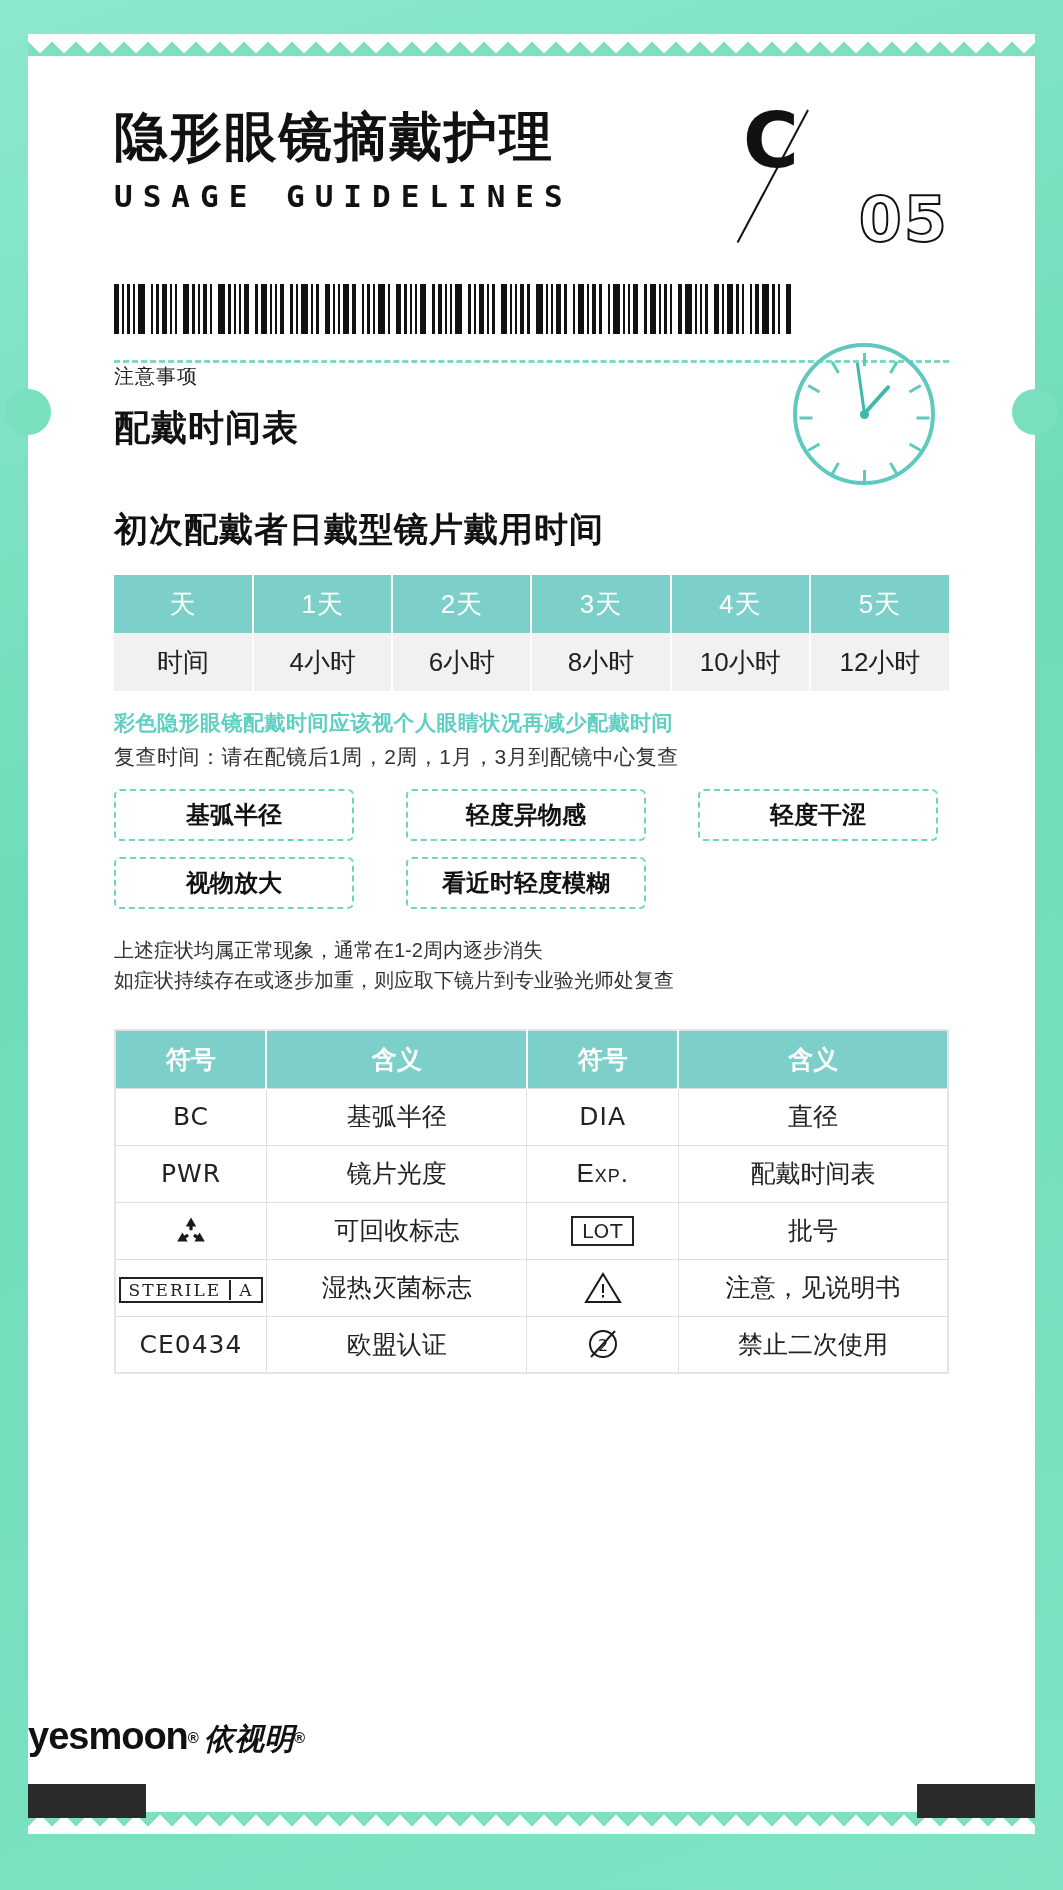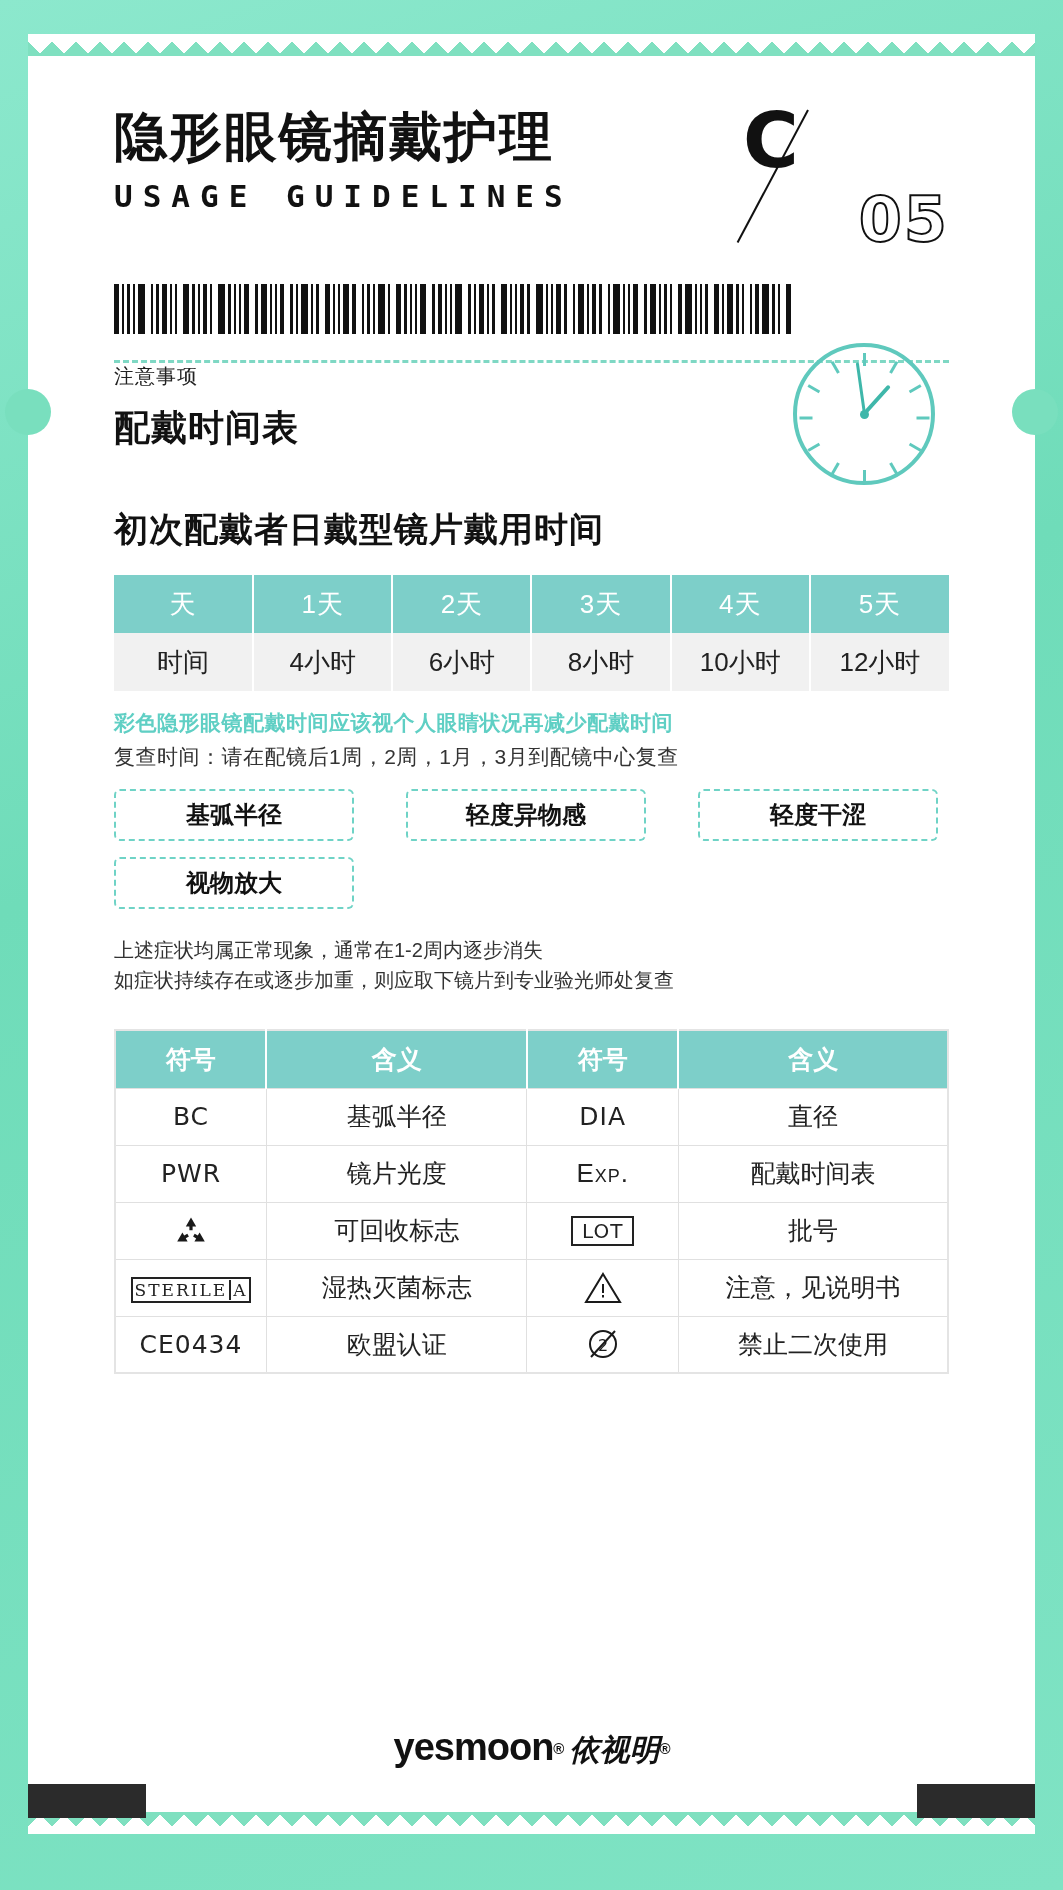--- a/index.html
+++ b/index.html
@@ -313,33 +313,33 @@
   .boxed-sterile {
     display: inline-block;
     border: 2px solid #222;
     font-size: 17px;
     letter-spacing: 2px;
     font-family: "DejaVu Serif", serif;
     padding: 1px 0;
   }
   .boxed-sterile i {
     display: inline-block;
-    padding: 0 2px;
+    padding: 0 8px;
     font-style: normal;
   }
   .boxed-sterile i + i { border-left: 2px solid #222; }
   .glyph-svg { vertical-align: middle; }
 
   
   .brand {
     position: absolute;
     left: 0;
     right: 0;
-    bottom: 63px;
-    text-align: center;
+    bottom: 74px;
+    text-align: left;
   }
   .brand .en {
     font-size: 38px;
     font-weight: bold;
     color: #111;
     letter-spacing: -1px;
   }
   .brand .reg { font-size: 15px; vertical-align: super; }
   .brand .cn {
     font-size: 30px;
@@ -627,20 +627,21 @@
 
     <div class="note-teal">彩色隐形眼镜配戴时间应该视个人眼睛状况再减少配戴时间</div>
     <div class="note-dark">复查时间：请在配镜后1周，2周，1月，3月到配镜中心复查</div>
 
 
     <div class="chips">
       <div class="chip">基弧半径</div>
       <div class="chip">轻度异物感</div>
       <div class="chip">轻度干涩</div>
       <div class="chip">视物放大</div>
+      <div class="chip">看近时轻度模糊</div>
     </div>
 
     <div class="chips-note">
       <div>上述症状均属正常现象，通常在1-2周内逐步消失</div>
       <div>如症状持续存在或逐步加重，则应取下镜片到专业验光师处复查</div>
     </div>
 
     <table class="symbol-table">
       <colgroup>
           <col class="c1">

